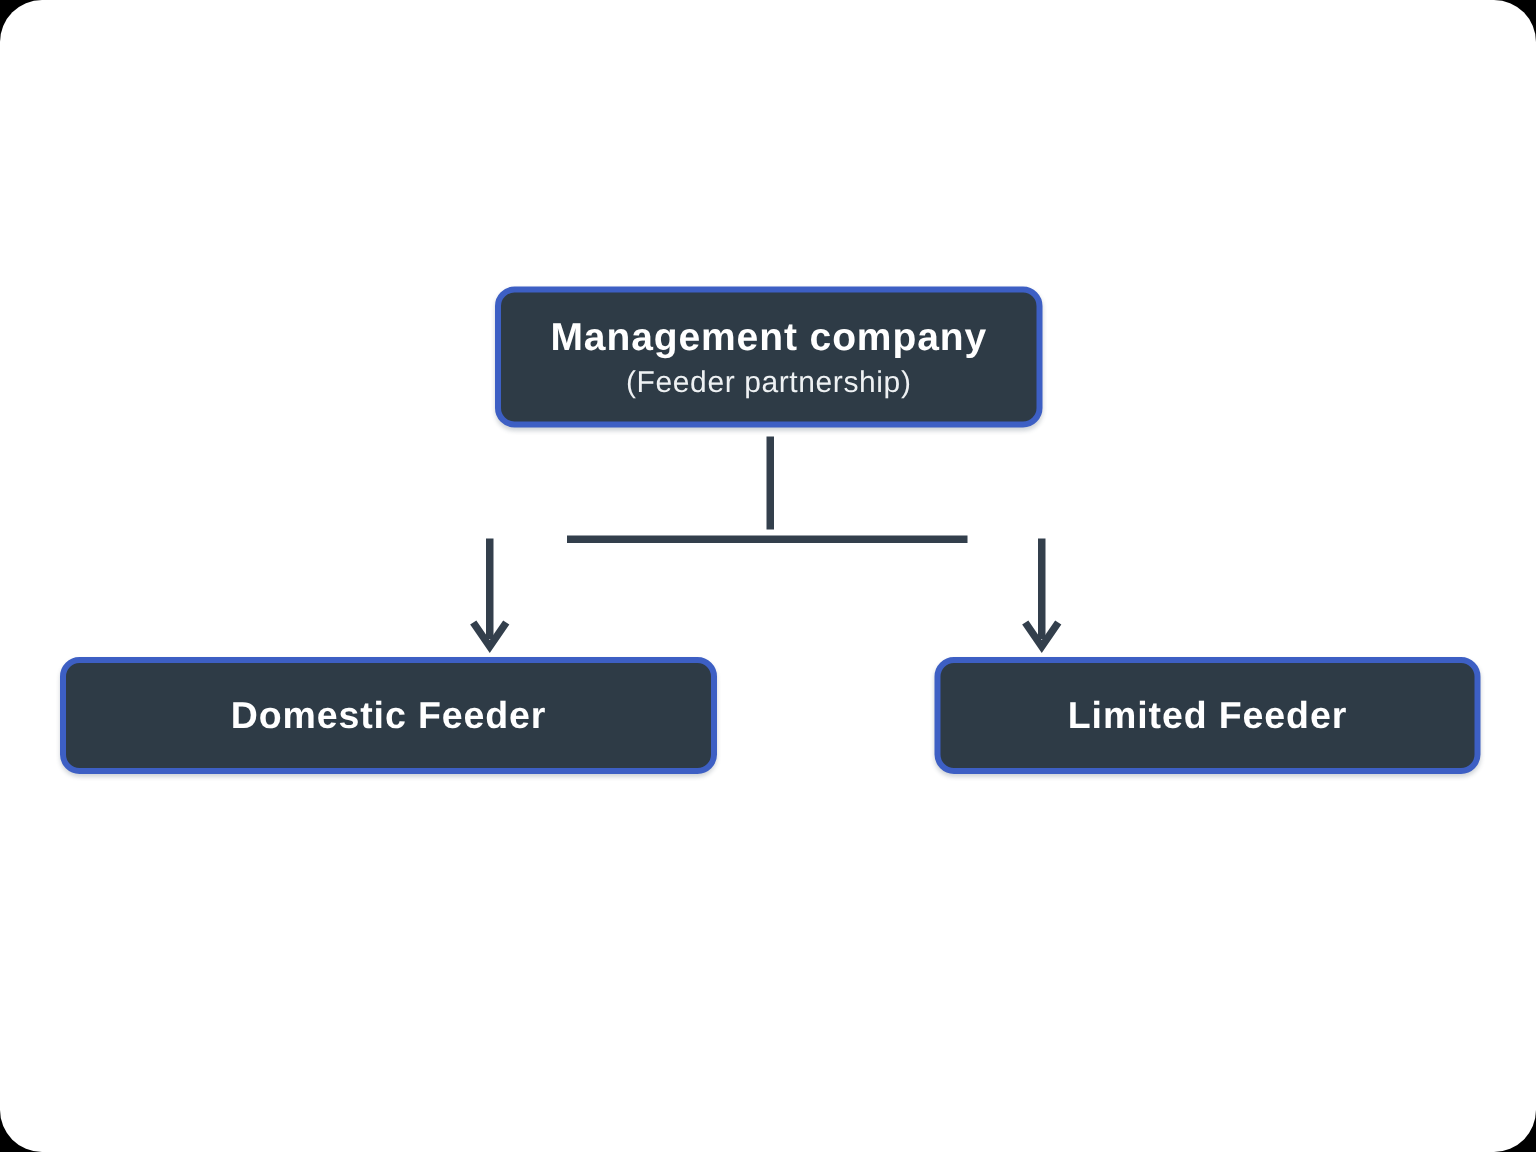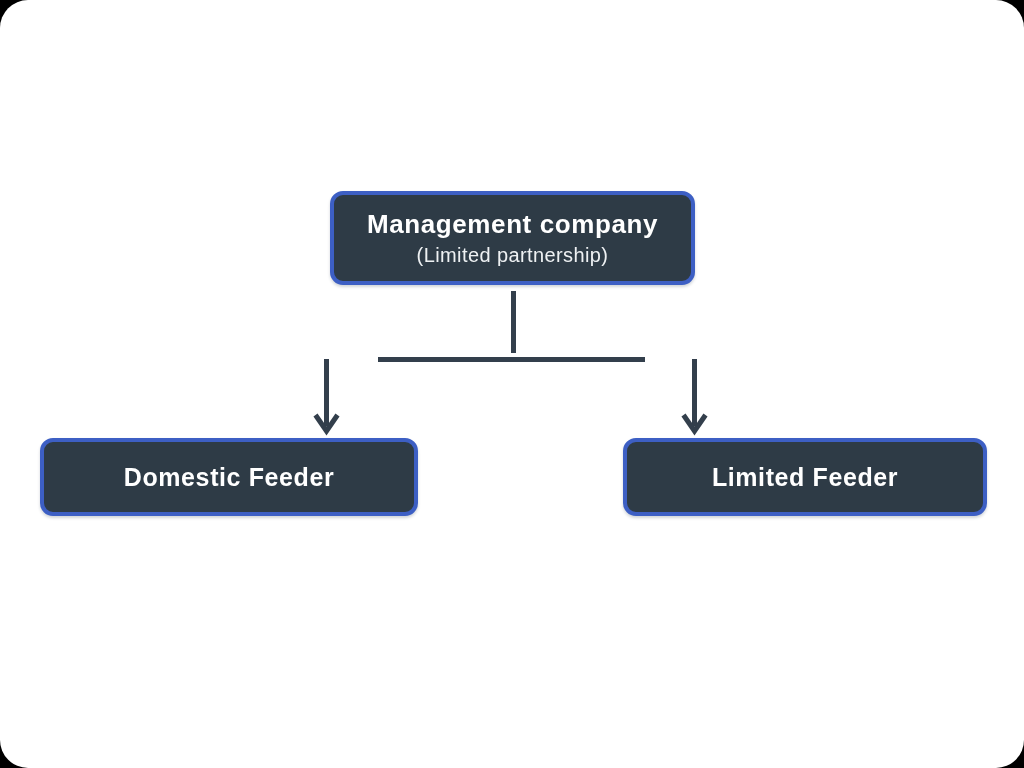--- a/index.html
+++ b/index.html
@@ -37,21 +37,21 @@
     border: 4px solid var(--node-border);
     border-radius: 13px;
     display: flex;
     flex-direction: column;
     align-items: center;
     justify-content: center;
     text-align: center;
     box-shadow: 0 2px 3px rgba(44, 62, 80, 0.22);
   }
   .node-management { left: 330px; top: 191px; width: 365px; height: 94px; }
-  .node-domestic   { left: 40px;  top: 438px; width: 378px; height: 78px; }
+  .node-domestic   { left: 40px;  top: 438px; width: 438px; height: 78px; }
   .node-offshore   { left: 623px; top: 438px; width: 364px; height: 78px; }
   .node-title {
     color: var(--title-text);
     font-weight: 700;
     font-size: 25px;
     letter-spacing: 0.6px;
     line-height: 1.2;
     white-space: nowrap;
   }
   .node-management .node-title { font-size: 26px; }
@@ -82,21 +82,21 @@
     </g>
 
     <g>
       <line x1="694.5" y1="359" x2="694.5" y2="426" style="stroke: var(--connector);" stroke-width="5"></line>
       <path d="M 683.5 415 L 694.5 431 L 705.5 415" style="stroke: var(--connector);" stroke-width="5" fill="none" stroke-linejoin="miter"></path>
     </g>
   </svg>
 
   <div class="node node-management">
     <div class="node-title">Management company</div>
-    <div class="node-subtitle">(Limited partnership)</div>
+    <div class="node-subtitle">(Feeder partnership)</div>
   </div>
 
   <div class="node node-domestic">
     <div class="node-title">Domestic Feeder</div>
   </div>
 
   <div class="node node-offshore">
     <div class="node-title">Limited Feeder</div>
   </div>
 

